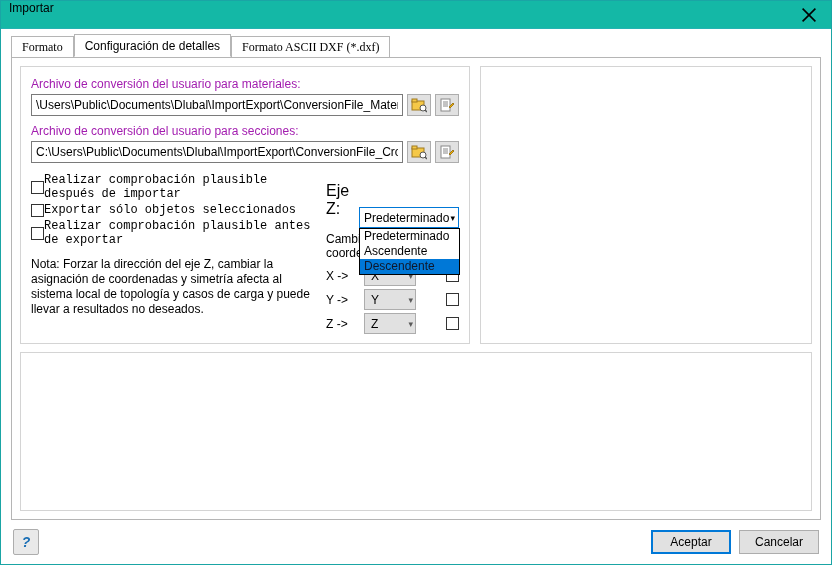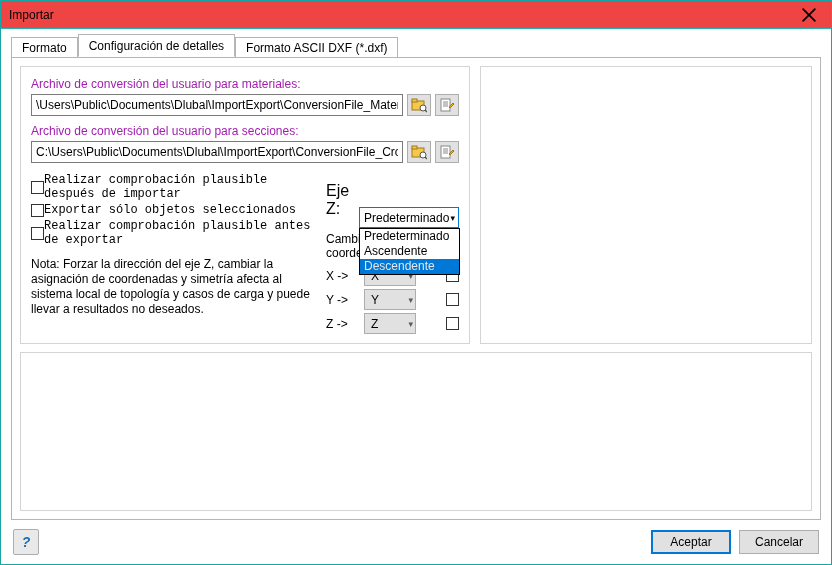--- a/index.html
+++ b/index.html
@@ -13,23 +13,23 @@
   .window {
     width: 832px;
     height: 565px;
     background: #fff;
     display: flex;
     flex-direction: column;
     border: 1px solid #1aa5a5;
   }
   .titlebar {
     height: 28px;
-    background: #ef4444;
-    display: flex;
-    align-items: center;
+    background: #14b8a6;
+    display: flex;
+    align-items: flex-start;
     padding: 0 0 0 8px;
     border-bottom: 1px solid #25b2b2;
     position: relative;
   }
   .titlebar .title {
     font-size: 12px;
     color: #000;
   }
   .titlebar .close {
     margin-left: auto;
@@ -67,20 +67,21 @@
   .tab.active {
     background: #fff;
     border-bottom: 1px solid #fff;
     z-index: 2;
     top: 0px;
     padding-top: 4px;
   }
   .tab:not(.active) {
     background: #fff;
     top: 1px;
+    font-family: Liberation Serif, serif;
   }
   .tabpanel {
     border: 1px solid #b5b5b5;
     flex: 1;
     padding: 8px;
     display: flex;
     flex-direction: column;
     gap: 8px;
     position: relative;
     z-index: 1;
@@ -196,21 +197,21 @@
     z-index: 10;
   }
   .dropdown .opt {
     padding: 0px 4px;
     font-size: 12px;
     line-height: 15px;
     height: 15px;
   }
   .dropdown .opt.sel {
     background: #0078d7;
-    color: #e5e5e5;
+    color: #0f172a;
   }
   .coord-row {
     display: flex;
     align-items: center;
     gap: 6px;
     margin: 3px 0;
   }
   .coord-row .lbl {
     width: 32px;
     font-size: 12px;

